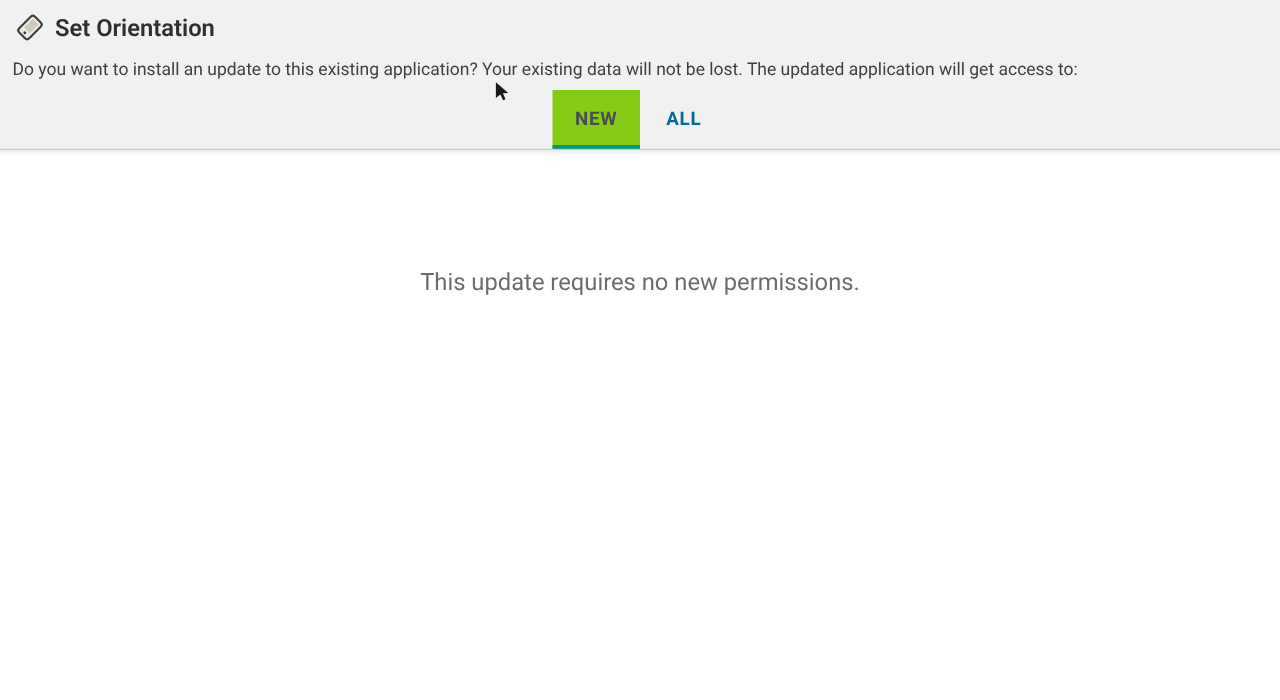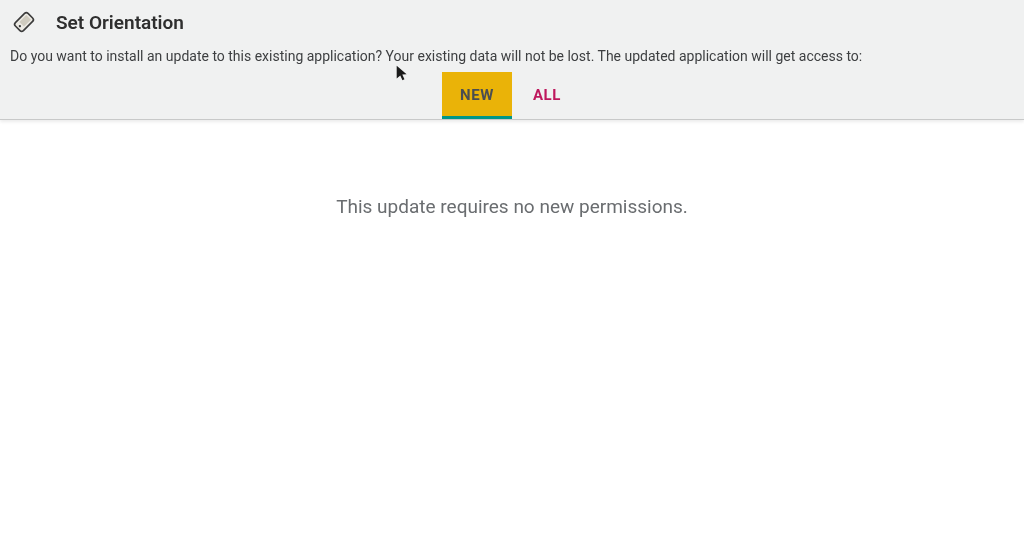--- a/index.html
+++ b/index.html
@@ -14,21 +14,21 @@
   .header {
     background: #f0f1f1;
     border-bottom: 1px solid #c8c9c9;
     box-shadow: 0 2px 3px rgba(0,0,0,0.08);
     padding: 8px 10px 0 10px;
     position: relative;
   }
   .title-row {
     display: flex;
     align-items: center;
-    gap: 18px;
+    gap: 6px;
     padding-bottom: 8px;
   }
   .app-icon-wrap {
     width: 28px; height: 28px;
     display: flex; align-items: center; justify-content: center;
   }
   .app-title {
     font-size: 19px;
     font-weight: 600;
     color: #2f2f2f;
@@ -52,38 +52,38 @@
     justify-content: center;
     align-items: stretch;
   }
   .tab {
     min-width: 70px;
     padding: 14px 18px 12px 18px;
     font-size: 15px;
     font-weight: 700;
     letter-spacing: 0.6px;
     text-align: center;
-    color: #be185d;
+    color: #0369a1;
     cursor: pointer;
     border-bottom: 3px solid transparent;
   }
   .tab.active {
-    background: #eab308;
+    background: #84cc16;
     color: #4a4e51;
     border-bottom: 3px solid #009688;
   }
   .body-area {
     position: relative;
     height: calc(560px - 146px); 
   }
   .body-msg {
     text-align: center;
     font-size: 19px;
     color: #6a6d70;
-    margin-top: 75px;
+    margin-top: 94px;
   }
 </style>
 </head>
 <body>
 
 <div class="header">
   <div class="title-row">
     <span class="app-icon-wrap">
       <svg viewBox="0 0 32 32" width="26" height="26">
         <g transform="rotate(45 16 16)">

